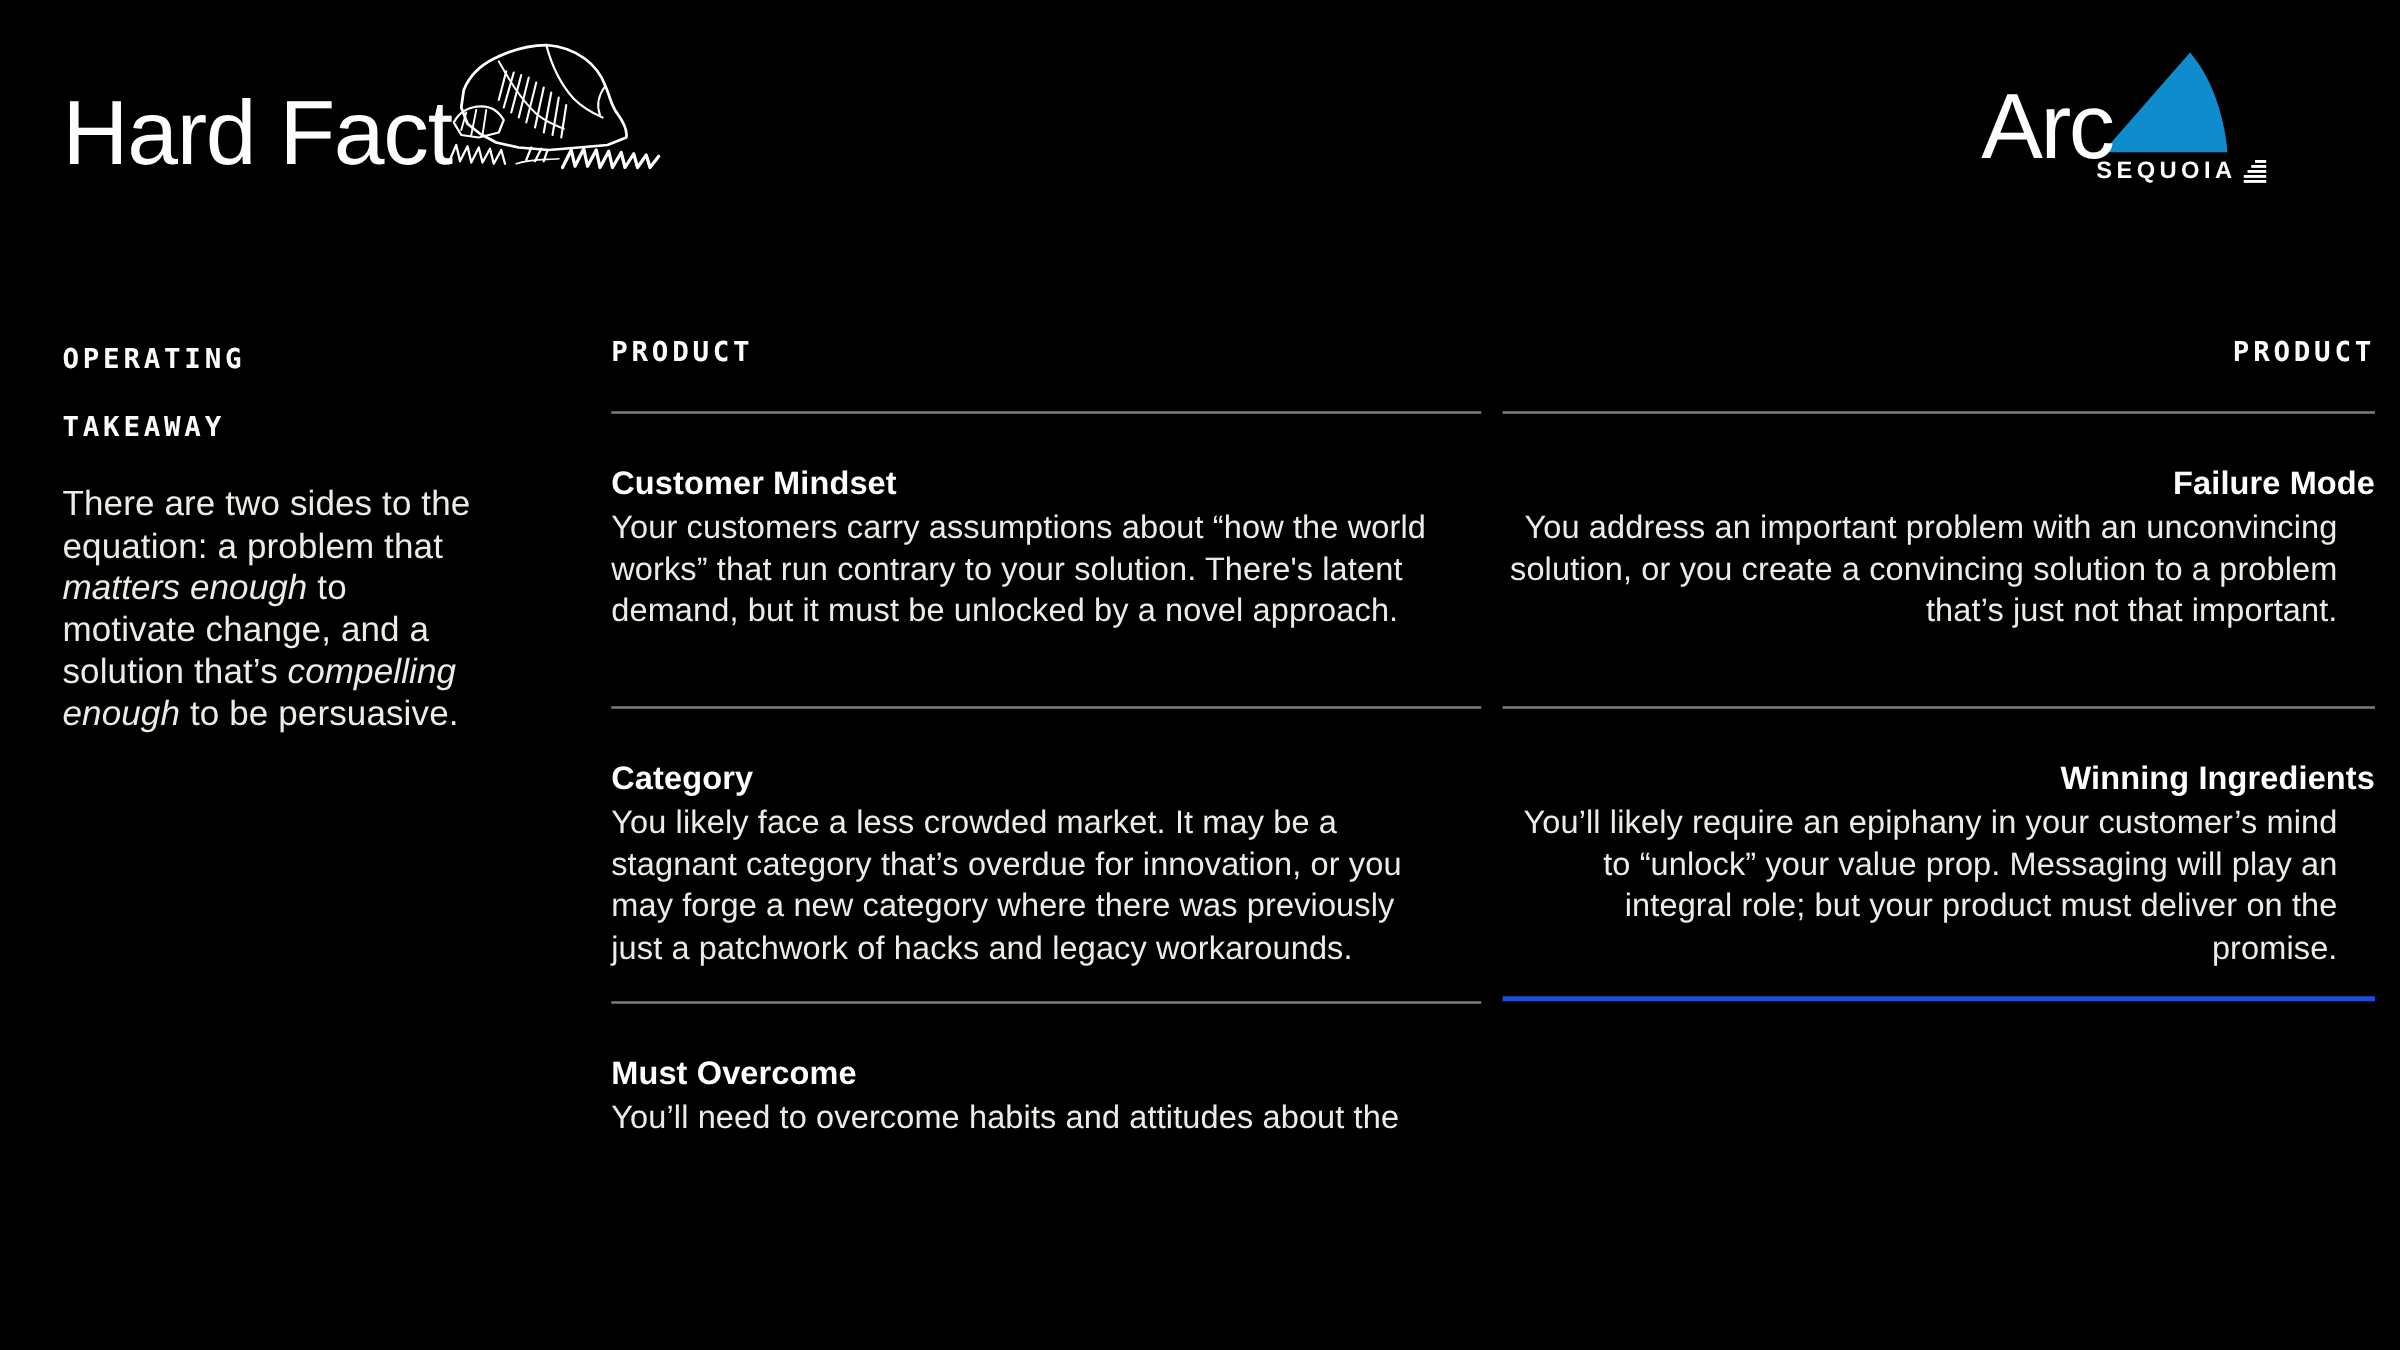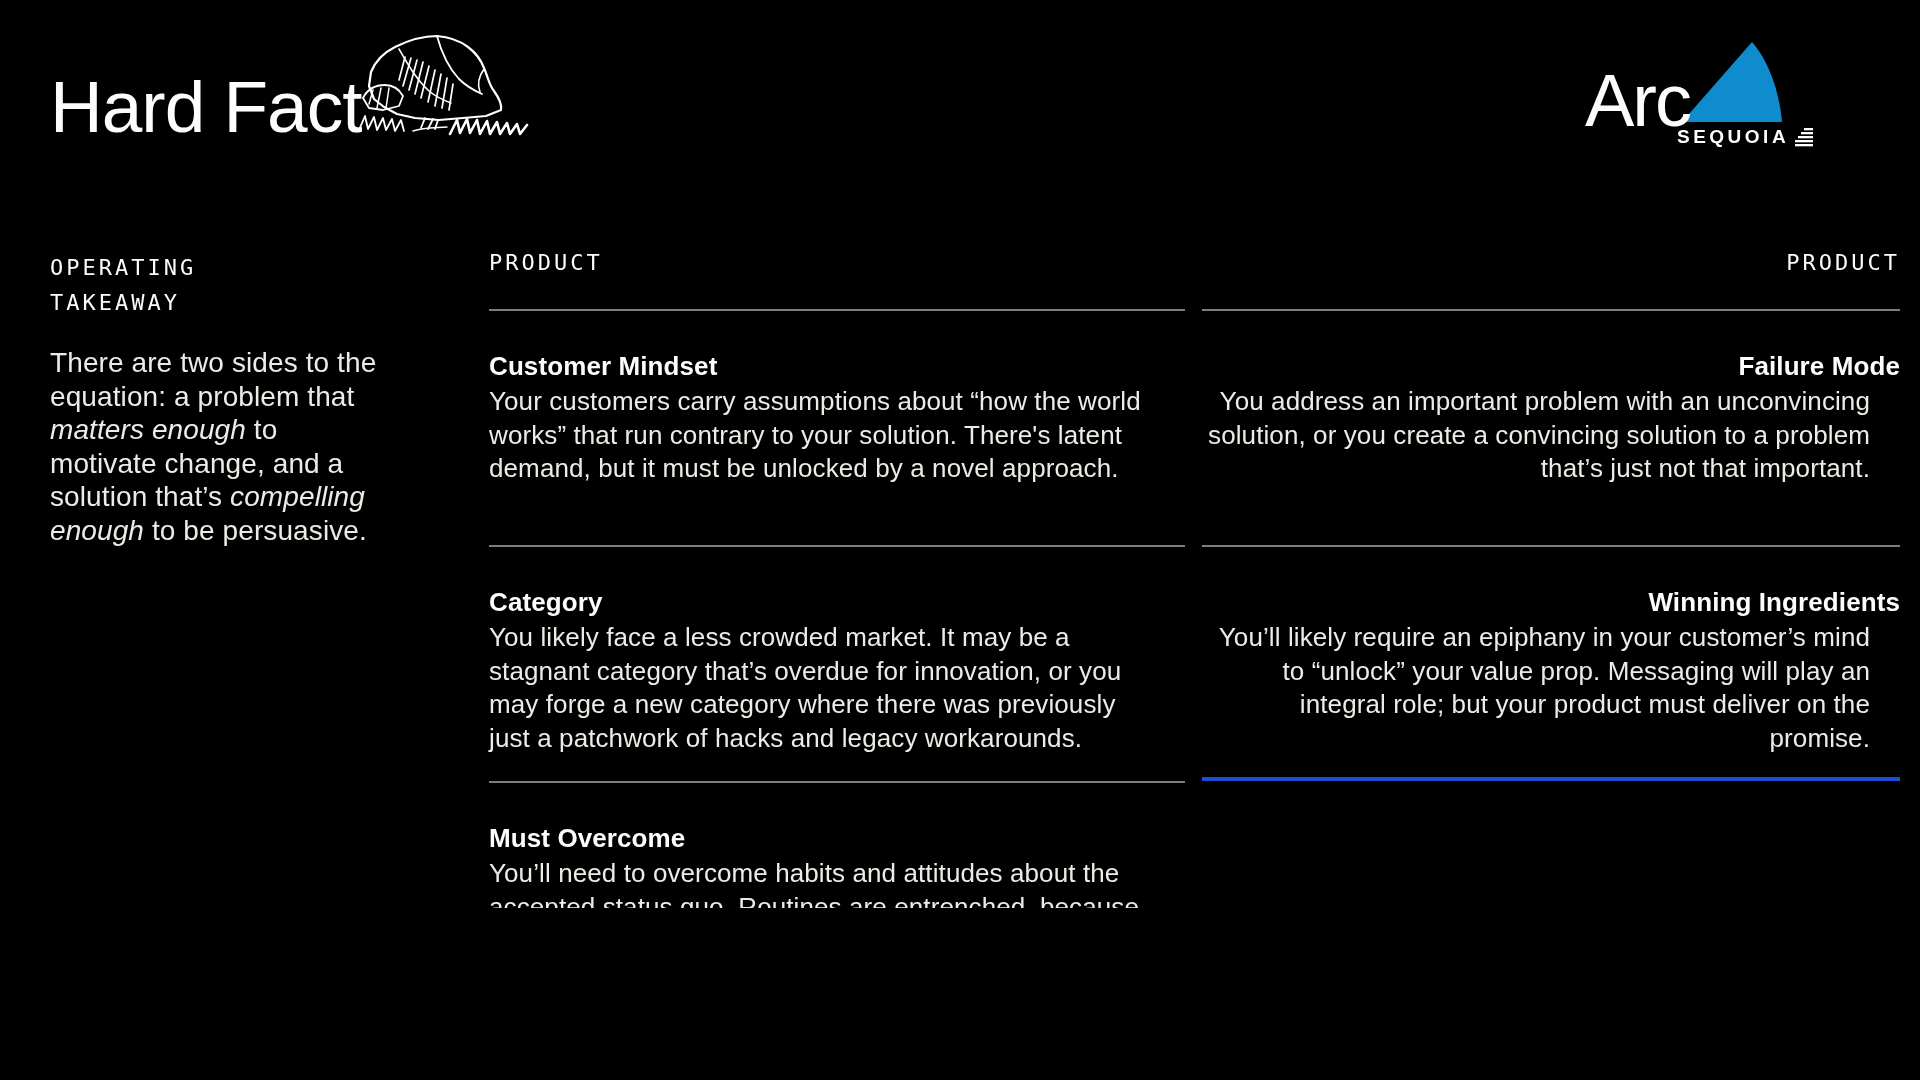--- a/index.html
+++ b/index.html
@@ -18,21 +18,21 @@
   .arc-word{
     position:absolute;left:6px;top:34px;font-size:74px;line-height:74px;
     font-weight:400;letter-spacing:-2px;color:#fdfdfb;z-index:2;
   }
   .seq-row{position:absolute;left:98px;top:96px;display:flex;align-items:center;gap:5px;z-index:2;}
   .seq-word{font-size:19px;font-weight:700;letter-spacing:3.5px;color:#fdfdfb;}
   .seq-rings{width:20px;height:20px;flex:0 0 auto;}
   
   .mono{
     font-family:"DejaVu Sans Mono","Liberation Mono",monospace;
-    font-size:22px;letter-spacing:3px;font-weight:400;color:#fbfbf8;
+    font-size:22px;letter-spacing:3px;font-weight:700;color:#fbfbf8;margin-top:20px;
   }
   .takeaway{position:absolute;left:50px;top:250px;width:340px;}
   .takeaway .hdr{line-height:35px;}
   .takeaway-body{
     margin:26px 0 0 0;font-size:28px;line-height:33.5px;color:#edebe6;letter-spacing:0.1px;
   }
   .takeaway-body em{font-style:italic;}
   .col{position:absolute;top:250px;}
   .col.market{left:489px;width:696px;}
   .col.product{left:1202px;width:698px;text-align:right;}

